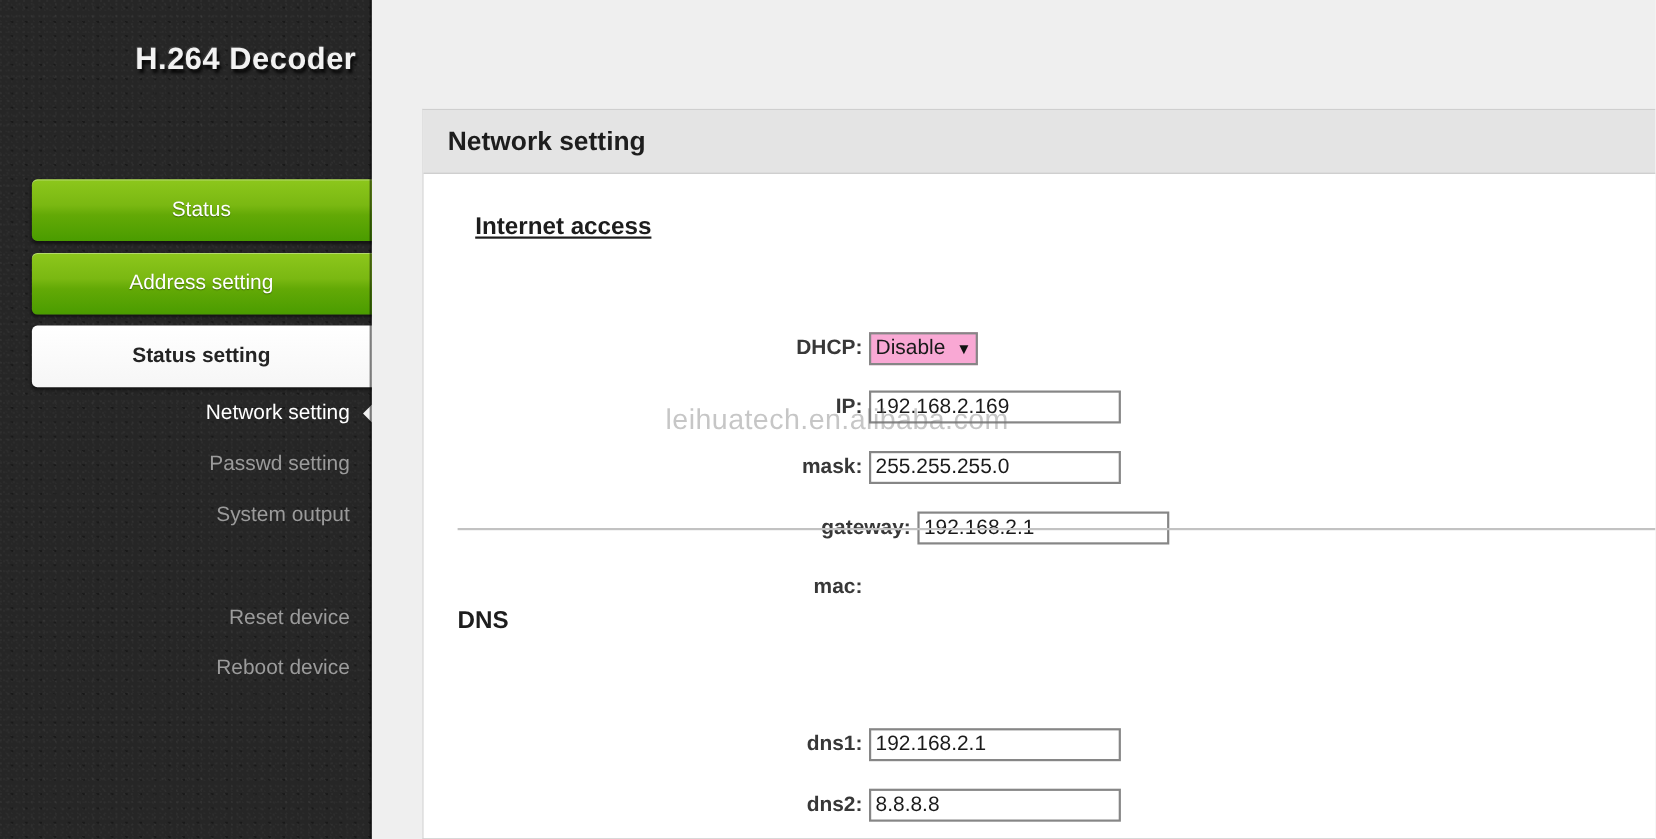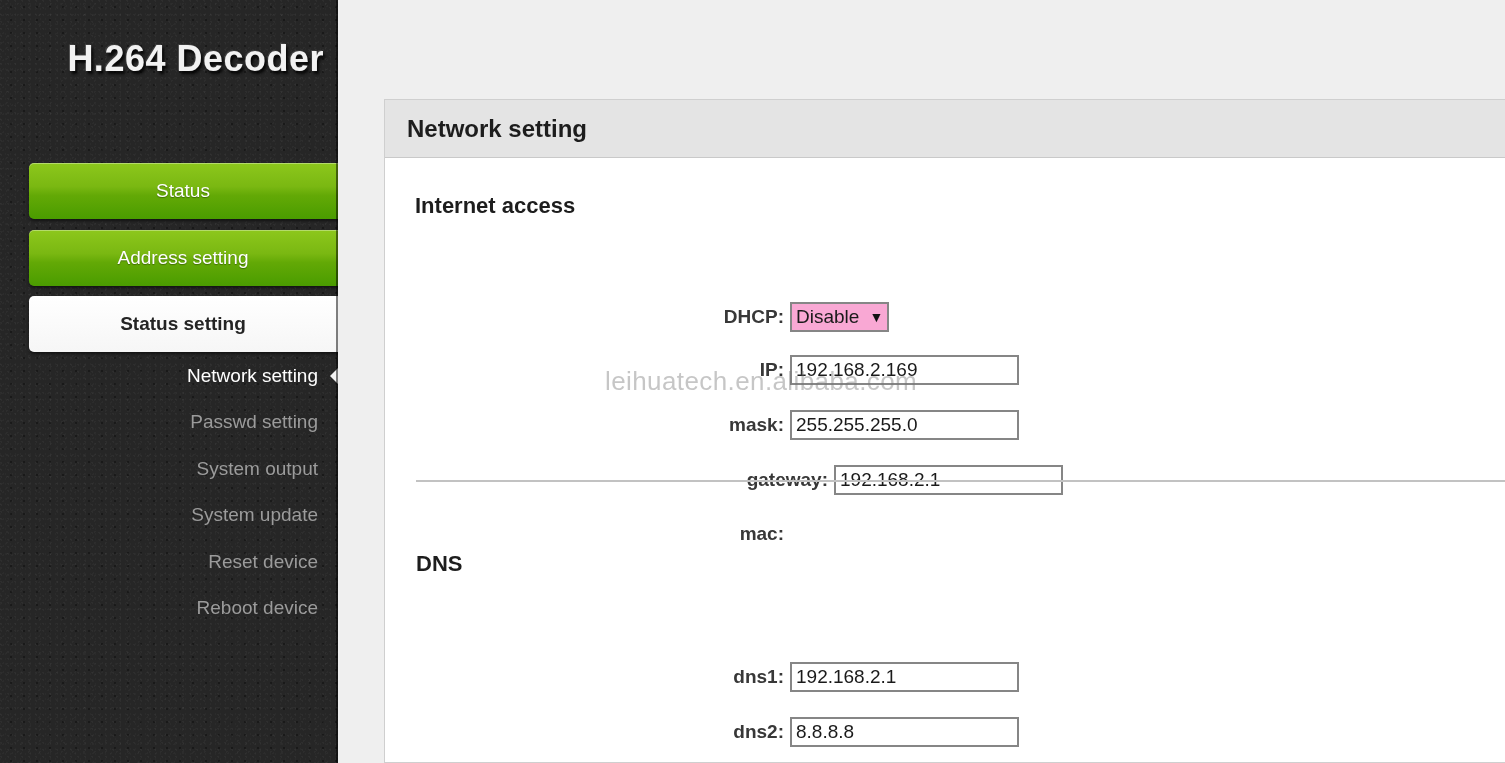--- a/index.html
+++ b/index.html
@@ -28,21 +28,21 @@
     overflow: hidden;
   }
   #sidebar::after {
     content: ""; position: absolute; right: 0; top: 0;
     width: 2px; height: 100%;
     background: rgba(0,0,0,0.5);
   }
 
   #brand-title {
     position: absolute; right: 14px; top: 38px;
-    font-size: 36px; font-weight: bold;
+    font-size: 28px; font-weight: bold;
     letter-spacing: 0.5px;
     color: #f2f2f2;
     text-shadow: 2px 3px 3px rgba(0,0,0,0.85), -1px -1px 0 rgba(255,255,255,0.10);
     white-space: nowrap;
     margin-left: 43px;
   }
 
   .nav-btn {
     position: absolute; left: 29px; width: 330px; height: 56px;
     border-radius: 5px 0 0 5px;
@@ -112,21 +112,21 @@
     font-size: 24px; font-weight: bold; color: #1d1d1d;
   }
 
   #panel-body { position: relative; padding: 0; }
 
   .section-heading {
     font-size: 22px; font-weight: bold; color: #1d1d1d;
     margin: 0; padding: 0;
     position: absolute;
   }
-  #heading-internet { left: 30px; top: 35px; }
+  #heading-internet { left: 47px; top: 35px; text-decoration: underline; }
   #heading-dns { left: 31px; top: 393px; }
 
   .divider {
     position: absolute; left: 31px; top: 322px;
     width: 1089px; height: 0;
     border-top: 2px solid #c2c2c2;
   }
 
   .field-row {
     position: absolute; left: 0; width: 100%;
@@ -210,23 +210,20 @@
 
     <div class="sub-item selected" id="sub-0">
       <span>Network setting</span>
     </div>
     <div class="sub-item" id="sub-1">
       <span>Passwd setting</span>
     </div>
     <div class="sub-item" id="sub-2">
       <span>System output</span>
     </div>
-    <div class="sub-item" id="sub-3">
-      <span>System update</span>
-    </div>
     <div class="sub-item" id="sub-4">
       <span>Reset device</span>
     </div>
     <div class="sub-item" id="sub-5">
       <span>Reboot device</span>
     </div>
 
     <div id="sub-pointer"></div>
   </div>
 

